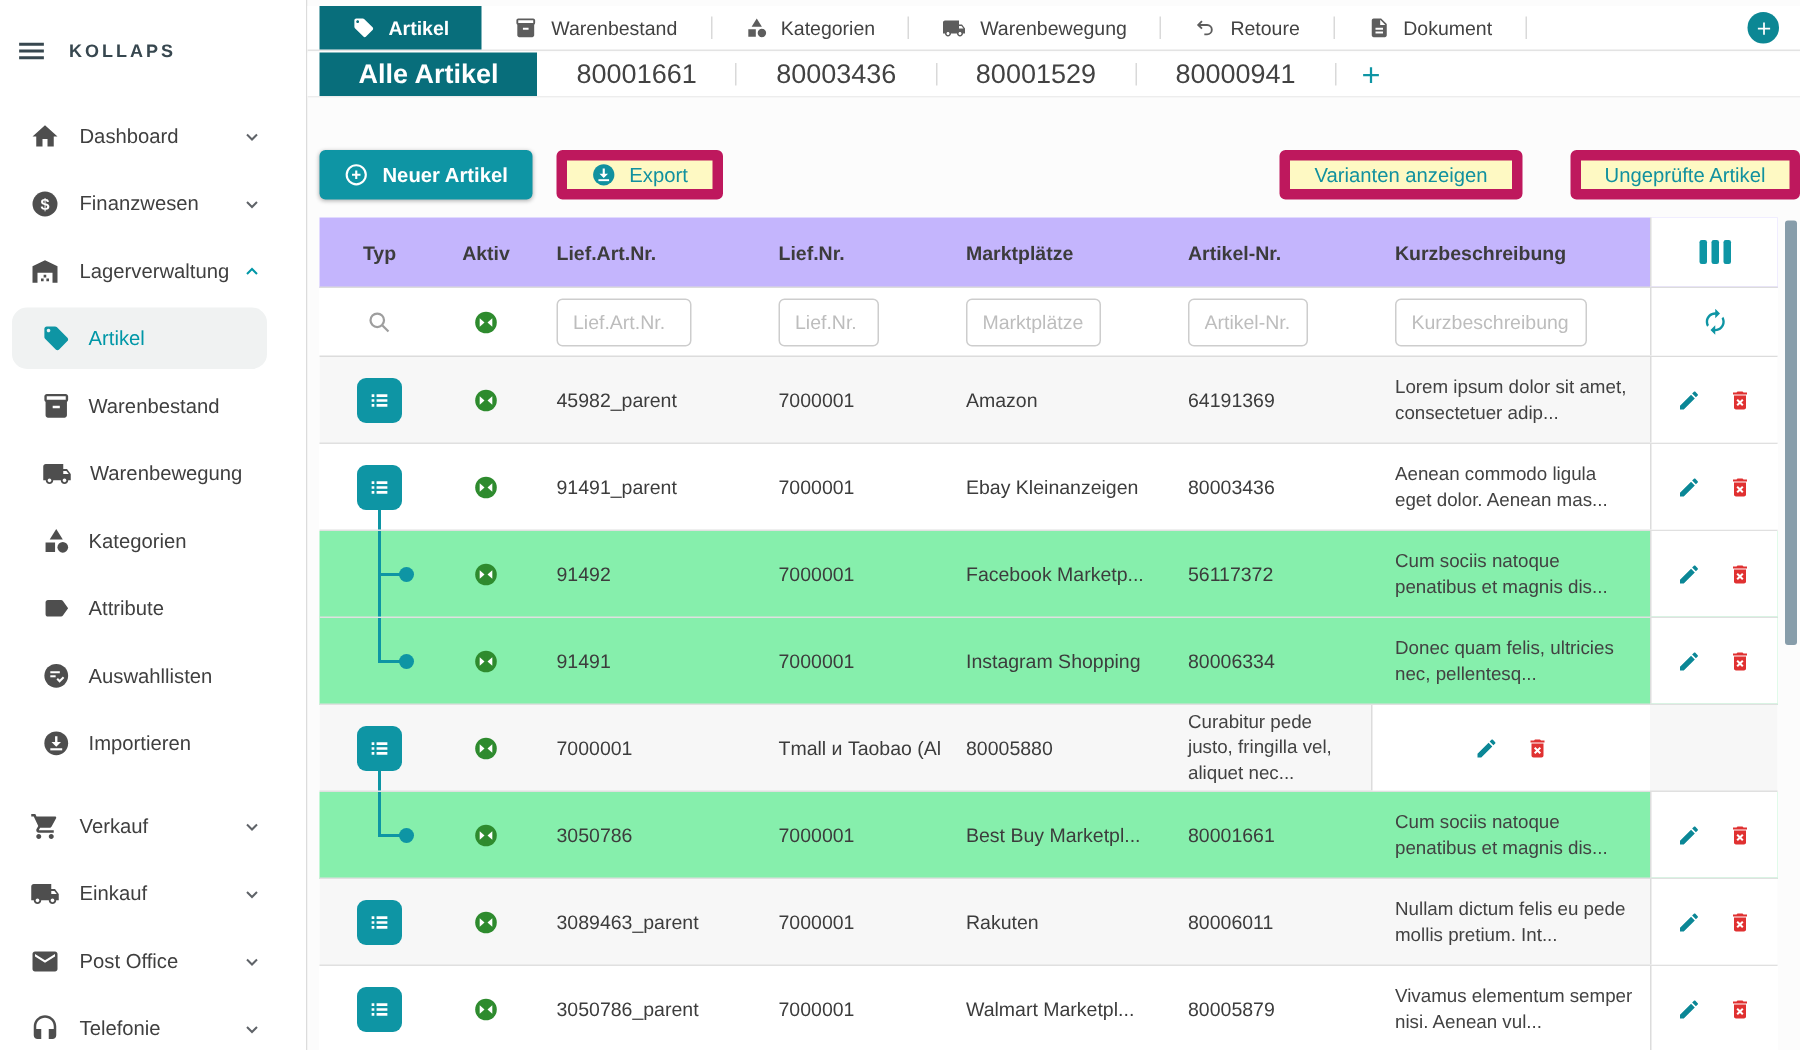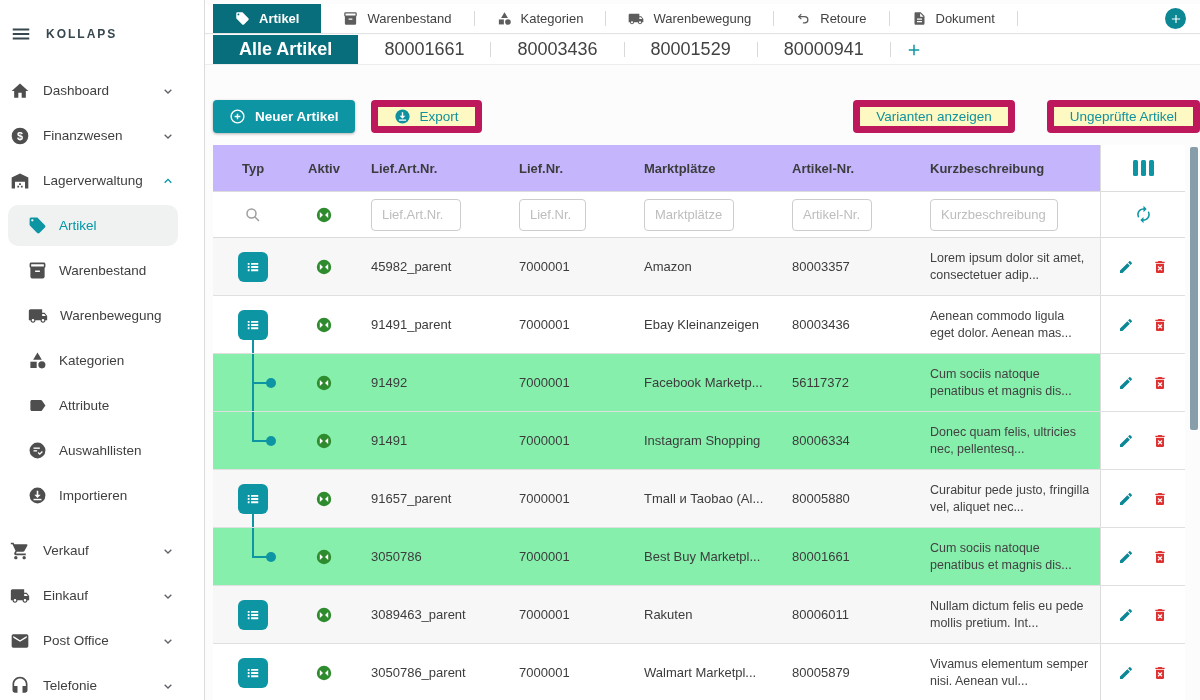--- a/index.html
+++ b/index.html
@@ -15,21 +15,21 @@
     font-family:"Liberation Sans",sans-serif;color:var(--txt)}
   svg{display:block}
   .hidden-defs{position:absolute;width:0;height:0;overflow:hidden}
 
   
   .sidebar{position:absolute;left:0;top:0;width:205px;height:700px;background:#fff;
     border-right:1px solid #dcdcdc;overflow:hidden}
   .brand{display:flex;align-items:center;gap:14px;height:68px;padding-left:10px}
   .brand .burger{color:#37474f}
   .brand-name{font-size:12px;font-weight:bold;letter-spacing:2px;color:#37474f}
-  .nav-item{display:flex;align-items:center;gap:13px;height:45px;padding-left:10px;
+  .nav-item{display:flex;align-items:center;gap:13px;height:45px;padding-left:20px;
     font-size:13.5px;color:#3f3f3f;cursor:pointer;position:relative}
   .nav-item .ic{color:#4e4e4e;flex:0 0 auto}
   .nav-item .chev{position:absolute;right:28px;color:#5f6368}
   .nav-item .chev.teal{color:#0097a7}
   .sub-item{display:flex;align-items:center;gap:12px;height:45px;padding-left:28px;
     font-size:13.5px;color:#3f3f3f;cursor:pointer;position:relative}
   .sub-item .ic{color:#4e4e4e}
   .sub-item.active{color:#0097a7}
   .sub-item.active .ic{color:#0e95a4}
   .active-pill{position:absolute;left:8px;right:26px;top:2px;bottom:2px;
@@ -555,21 +555,21 @@
           </div>
         </div>
       <div class="cell center">
           <svg width="16" height="16">
             <use href="#i-aktiv"></use>
           </svg>
         </div>
       <div class="cell">45982_parent</div>
       <div class="cell">7000001</div>
       <div class="cell">Amazon</div>
-      <div class="cell">80003357</div>
+      <div class="cell">64191369</div>
       <div class="cell kurz">Lorem ipsum dolor sit amet, consectetuer adip...</div>
       <div class="cell actions">
         <span class="ic-edit">
             <svg width="16" height="16">
               <use href="#i-pencil"></use>
             </svg>
           </span>
         <span class="ic-del">
             <svg width="16" height="16">
               <use href="#i-trash"></use>
@@ -678,21 +678,20 @@
               <use href="#i-list"></use>
             </svg>
           </div>
         <div class="conn conn-stem"></div>
       </div>
       <div class="cell center">
           <svg width="16" height="16">
             <use href="#i-aktiv"></use>
           </svg>
         </div>
-      <div class="cell">91657_parent</div>
       <div class="cell">7000001</div>
       <div class="cell">Tmall и Taobao (Al...</div>
       <div class="cell">80005880</div>
       <div class="cell kurz">Curabitur pede justo, fringilla vel, aliquet nec...</div>
       <div class="cell actions">
         <span class="ic-edit">
             <svg width="16" height="16">
               <use href="#i-pencil"></use>
             </svg>
           </span>

